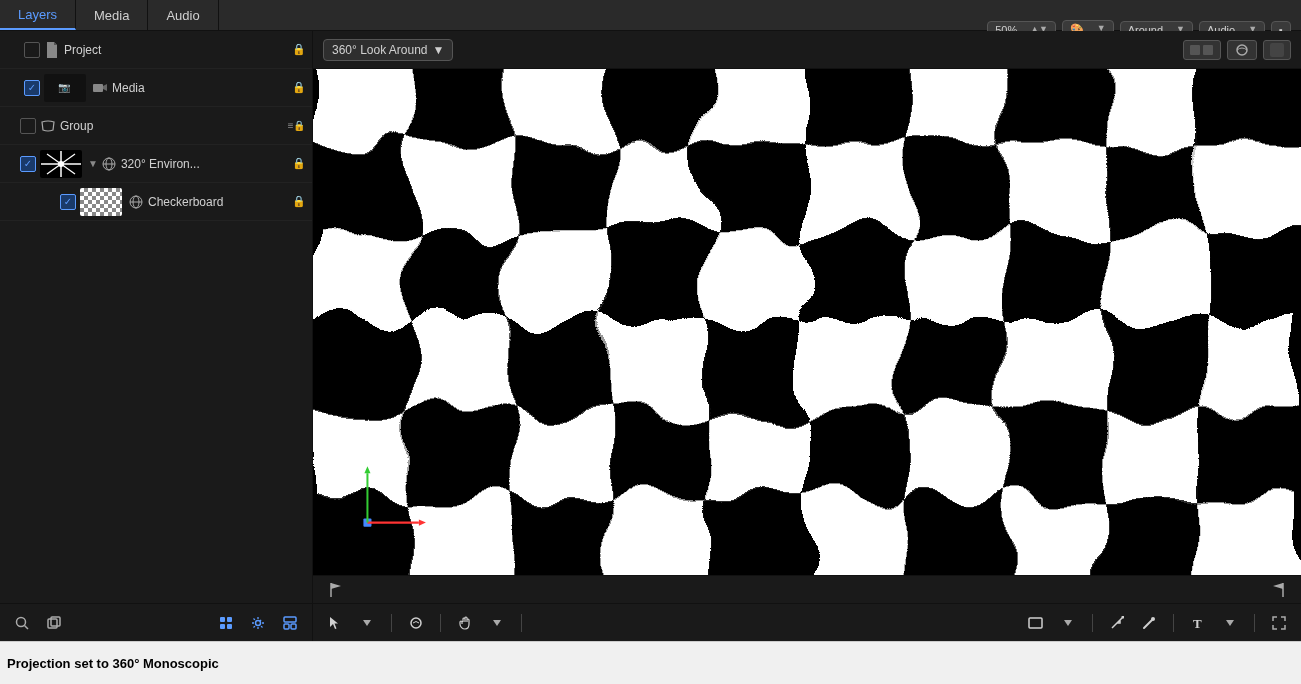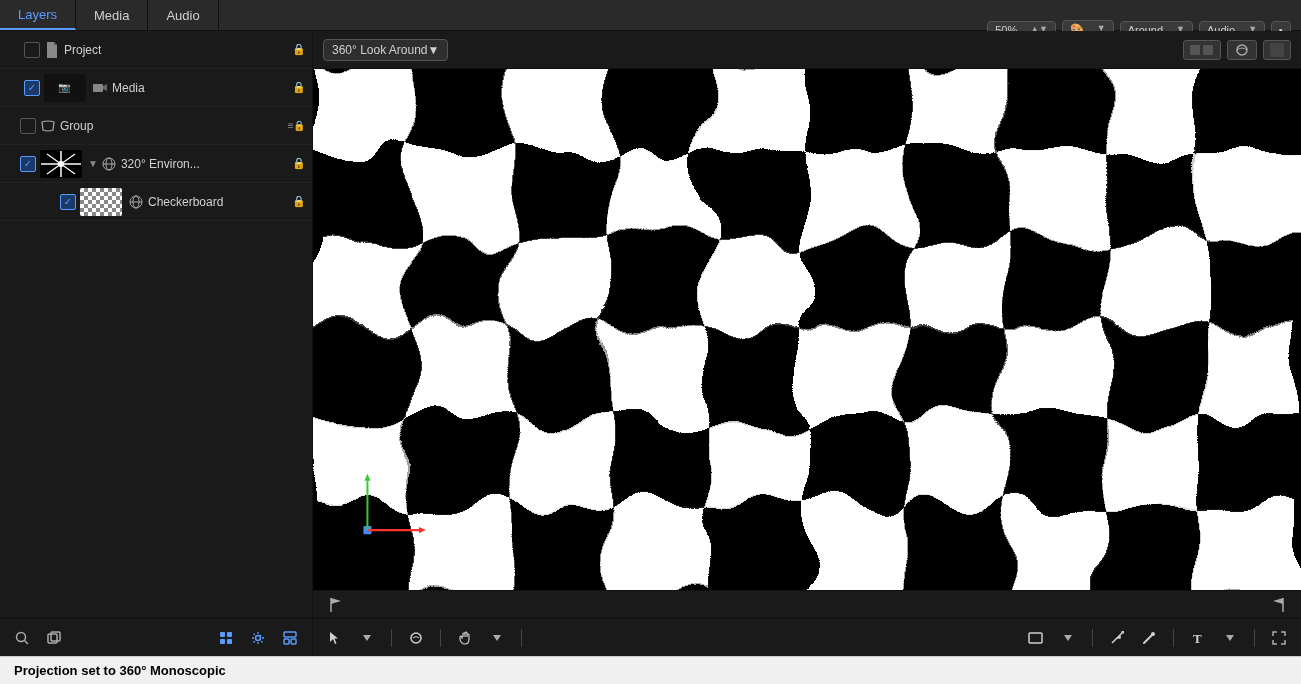--- a/index.html
+++ b/index.html
@@ -211,20 +211,21 @@
     .view-dropdown {
       background: #2e2e2e;
       border: 1px solid #555;
       color: #d0d0d0;
       font-size: 12px;
       padding: 3px 8px;
       border-radius: 4px;
       cursor: pointer;
       display: flex;
       align-items: center;
+      gap: 5px;
     }
     .canvas-top-right {
       margin-left: auto;
       display: flex;
       gap: 6px;
     }
     .small-btn {
       background: #333;
       border: 1px solid #555;
       color: #aaa;
@@ -271,25 +272,25 @@
     }
     .tool-separator {
       width: 1px;
       height: 18px;
       background: #444;
       margin: 0 4px;
     }
 
     
     .status-bar {
-      height: 28px;
+      height: 43px;
       background: #f0f0f0;
       display: flex;
       align-items: center;
-      padding: 0 14px;
+      padding: 0 7px;
       border-top: 1px solid #ccc;
       flex-shrink: 0;
     }
     .status-text {
       font-size: 13px;
       color: #000;
       font-weight: 600;
     }
   </style>
 </head>

